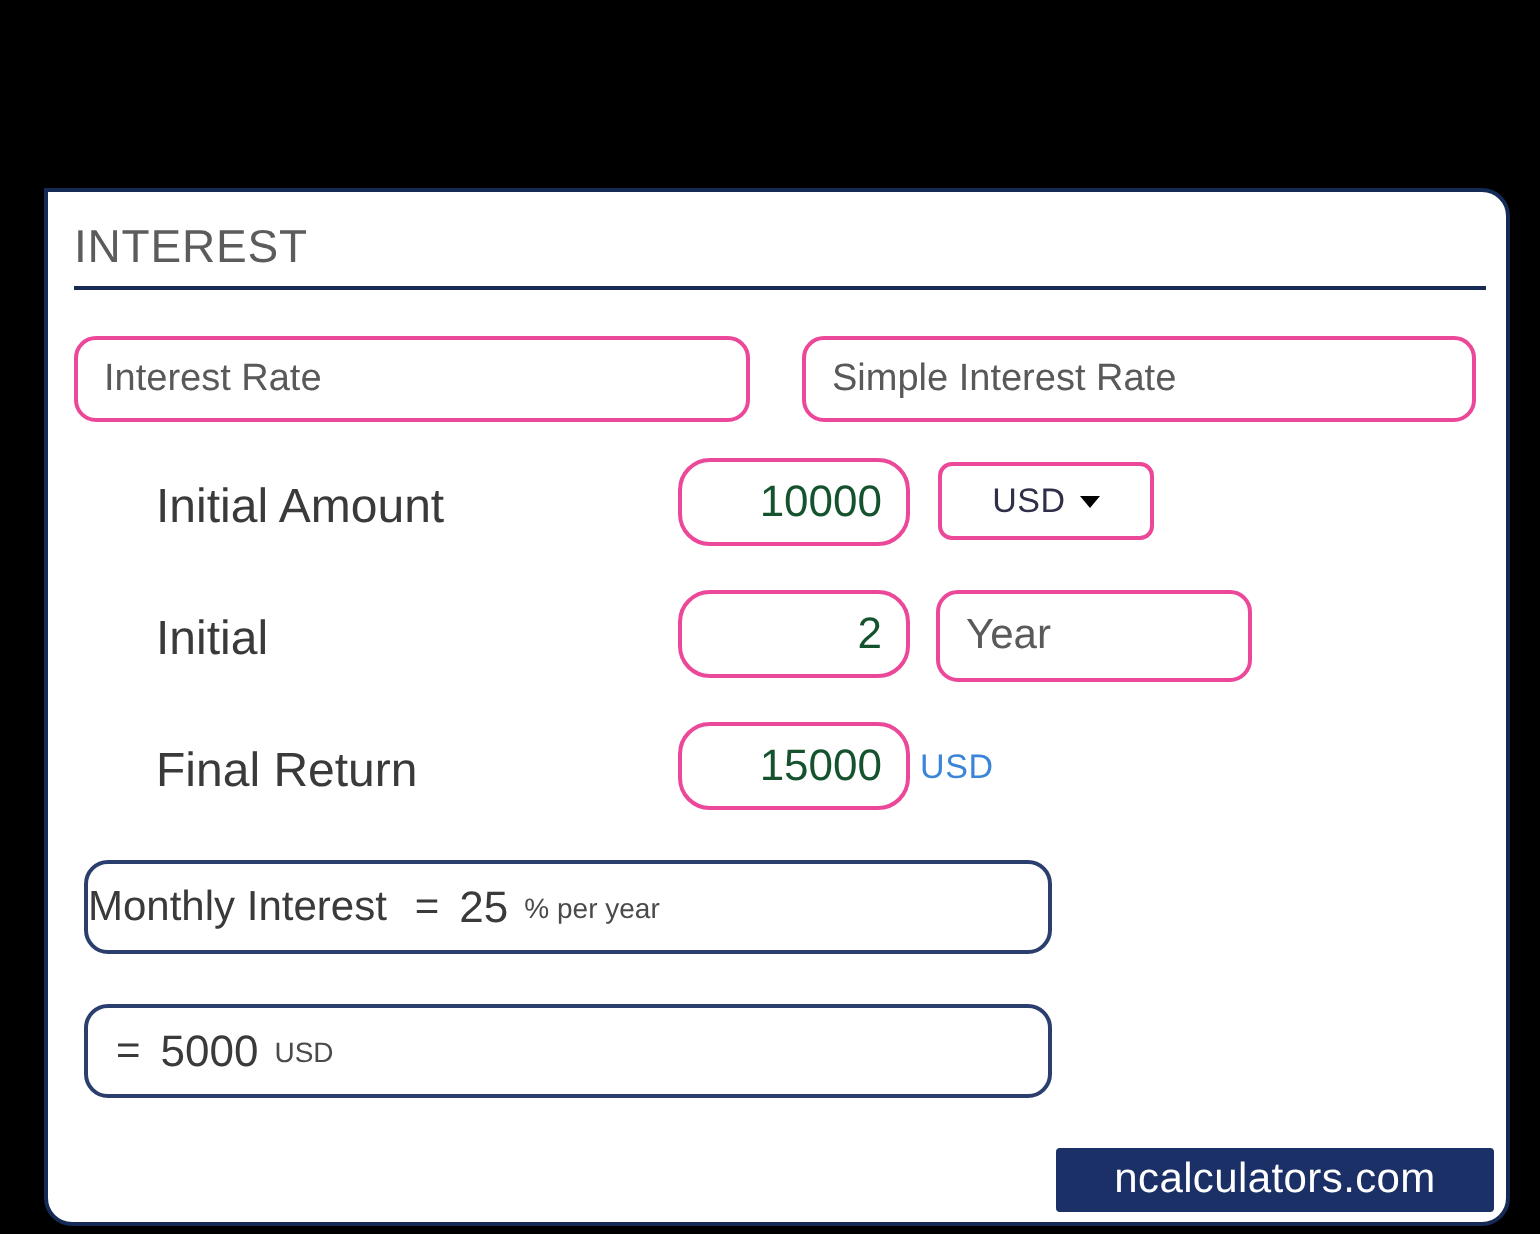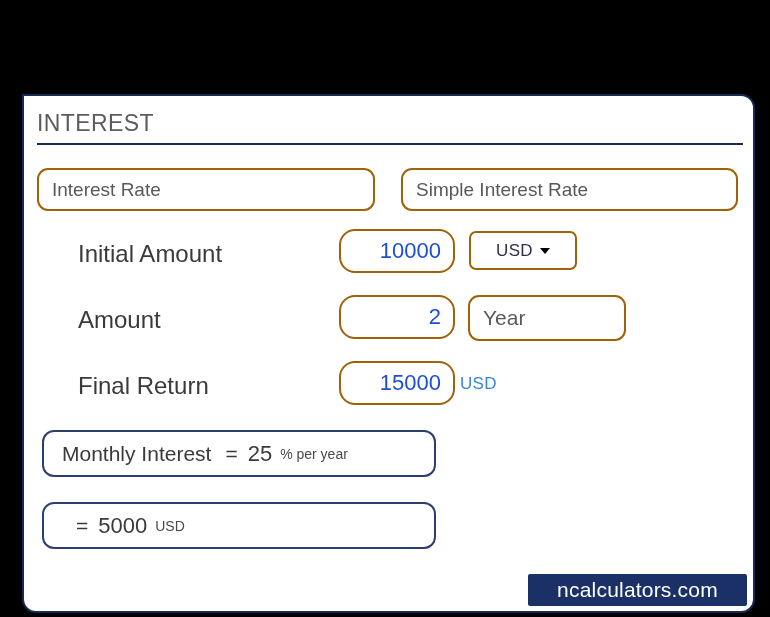--- a/index.html
+++ b/index.html
@@ -96,21 +96,21 @@
     font-size: 23px;
     color: #5c5c5c;
     letter-spacing: 0.4px;
   }
 
   
   .pill {
     position: absolute;
     box-sizing: border-box;
     background: #ffffff;
-    border: 2px solid #a16207;
+    border: 2px solid #ec4899;
     border-radius: 11px;
     display: flex;
     align-items: center;
   }
   .pill-round {
     border-radius: 16px;
   }
 
   .topfield-left {
     left: 13px;
@@ -136,21 +136,21 @@
     position: absolute;
     font-size: 24px;
     color: #3a3a3a;
   }
   .row-value {
     justify-content: flex-end;
     padding-right: 12px;
   }
   .row-value-text {
     font-size: 22px;
-    color: #1d4ed8;
+    color: #14532d;
   }
 
   
   .lbl-initial { left: 54px; top: 144px; }
   .val-initial { left: 315px; top: 133px; width: 116px; height: 44px; }
   .unit-usd-select {
     left: 445px;
     top: 135px;
     width: 108px;
     height: 39px;
@@ -197,29 +197,29 @@
     top: 278px;
     font-size: 17px;
     color: #3a85d8;
     letter-spacing: 0.3px;
   }
 
   
   .result {
     position: absolute;
     left: 18px;
-    width: 394px;
+    width: 484px;
     height: 47px;
     box-sizing: border-box;
     background: #ffffff;
     border: 2px solid #2b3f6e;
     border-radius: 12px;
     display: flex;
     align-items: center;
-    padding-left: 18px;
+    padding-left: 0;
     gap: 0px;
   }
   .result-1 { top: 334px; }
   .result-2 { top: 406px; }
   .result-label {
     font-size: 21px;
     color: #3a3a3a;
   }
   .result-eq {
     font-size: 21px;
@@ -277,21 +277,21 @@
 
     <span class="row-label lbl-initial">Initial Amount</span>
     <div class="pill pill-round row-value val-initial">
       <span class="row-value-text">10000</span>
     </div>
     <div class="pill unit-usd-select">
       <span class="unit-usd-text">USD</span>
       <span class="caret"></span>
     </div>
 
-    <span class="row-label lbl-period">Amount</span>
+    <span class="row-label lbl-period">Initial</span>
     <div class="pill pill-round row-value val-period">
       <span class="row-value-text">2</span>
     </div>
     <div class="pill unit-year">
       <span class="unit-year-text">Year</span>
     </div>
 
     <span class="row-label lbl-final">Final Return</span>
     <div class="pill pill-round row-value val-final">
       <span class="row-value-text">15000</span>

